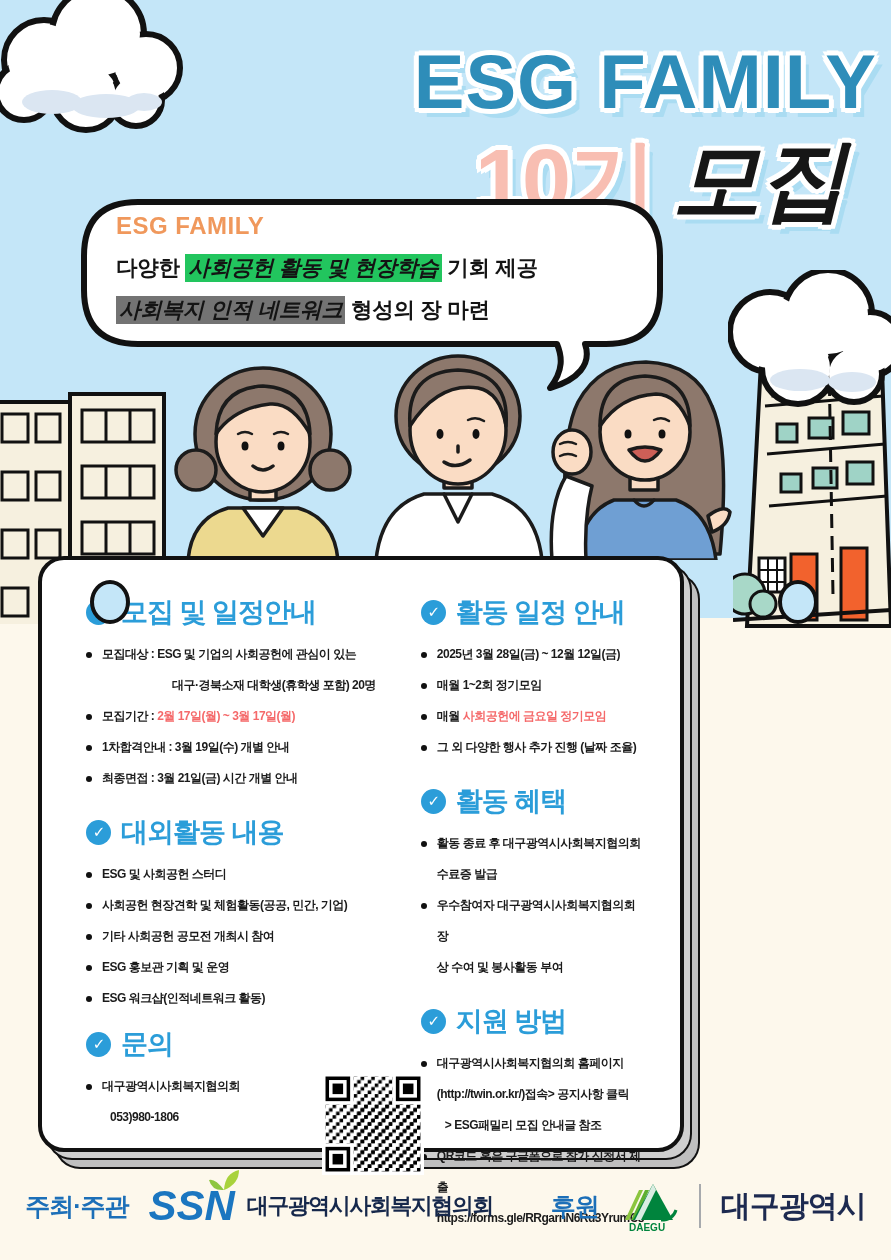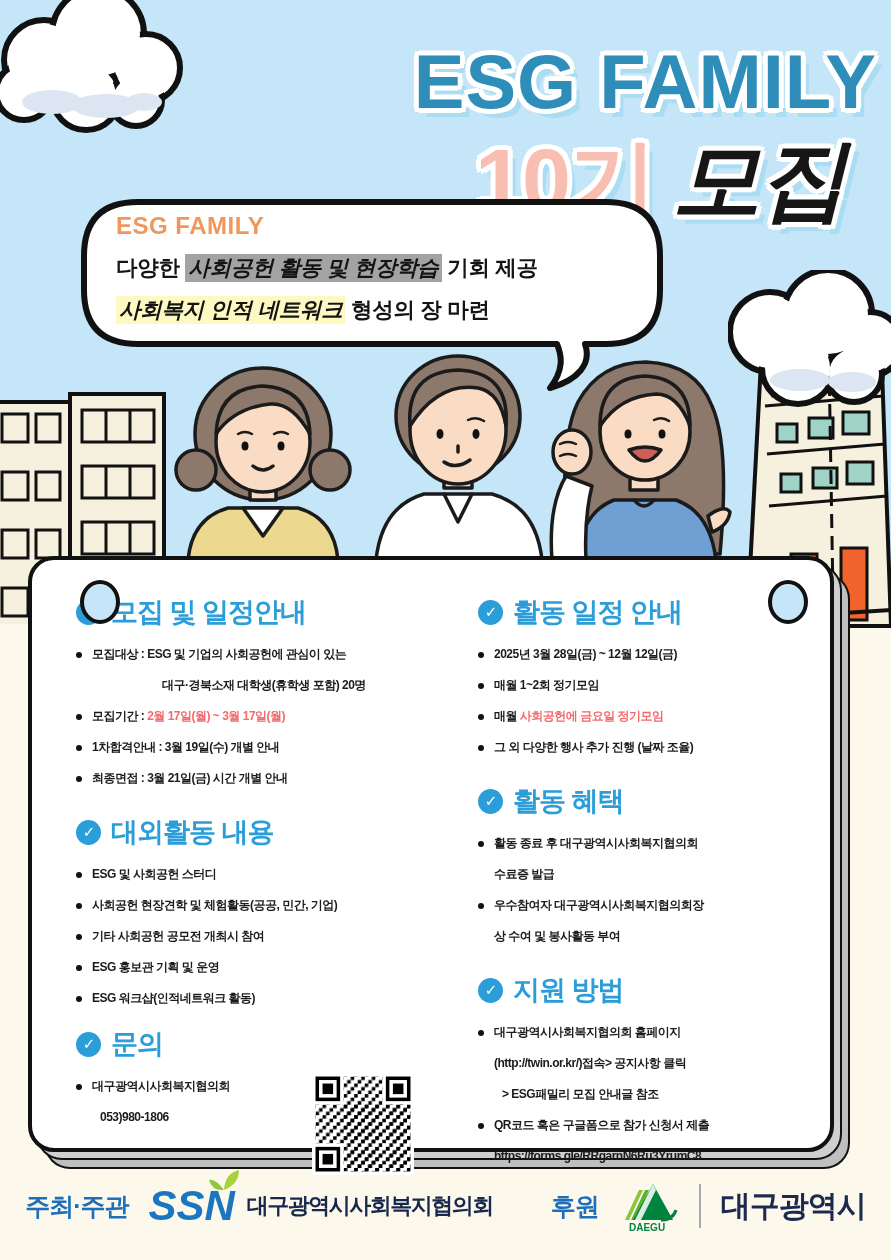--- a/index.html
+++ b/index.html
@@ -23,33 +23,33 @@
   .title-l2{margin-top:16px;padding-right:32px;font-size:88px;font-weight:800;letter-spacing:-2px;}
   .title-num{color:#f8beb2;margin-right:18px;text-align:center;}
   .title-word{color:#161616;font-style:italic;}
 
   
   .bubble{position:absolute;left:80px;top:198px;width:584px;height:200px;z-index:4;}
   .bubble svg{position:absolute;left:0;top:0;}
   .bubble-text{position:absolute;left:36px;top:14px;width:520px;}
   .bubble-head{color:#f0985c;font-weight:800;font-size:24px;letter-spacing:.5px;}
   .bubble-line{font-size:21.5px;font-weight:700;color:#141414;margin-top:13px;letter-spacing:-.3px;}
-  .hl-blue{background:#a3a3a3;font-style:italic;padding:2px 3px;}
-  .hl-purple{background:#fef9c3;font-style:italic;padding:2px 3px;}
+  .hl-blue{background:#22c55e;font-style:italic;padding:2px 3px;}
+  .hl-purple{background:#737373;font-style:italic;padding:2px 3px;}
 
   
   .cloud1{position:absolute;left:-14px;top:-12px;z-index:1;}
   .cloud2{position:absolute;left:728px;top:270px;z-index:2;}
   .bldg-l{position:absolute;left:0;top:392px;z-index:1;}
   .bldg-r{position:absolute;left:733px;top:296px;z-index:1;}
   .people{position:absolute;left:148px;top:346px;z-index:3;}
 
   
   .card{
-    position:absolute;left:28px;top:556px;width:806px;height:596px;
+    position:absolute;left:38px;top:556px;width:646px;height:596px;
     background:#fff;border:4px solid #111;border-radius:26px;z-index:5;
     box-sizing:border-box;padding:34px 36px 0 44px;
     box-shadow:
       8px 8px 0 -2px #cfcfcf, 8px 8px 0 0 #111,
       16px 17px 0 -2px #bfbfbf, 16px 17px 0 0 #111;
   }
   .hole{position:absolute;width:32px;height:36px;border-radius:50%;
         background:#c4e6f8;border:4px solid #111;top:20px;}
   .hole-l{left:48px;}
   .hole-r{left:736px;}

